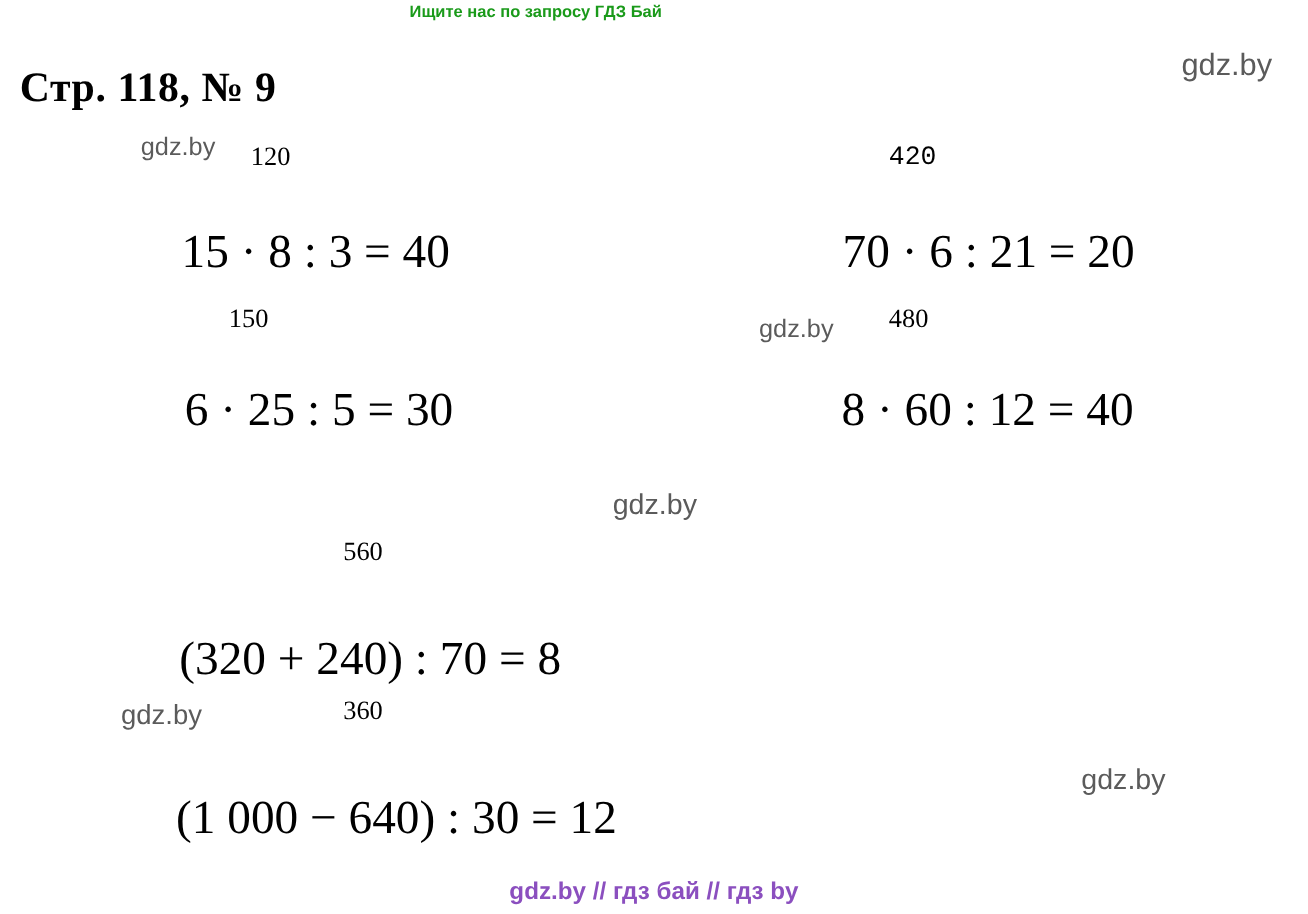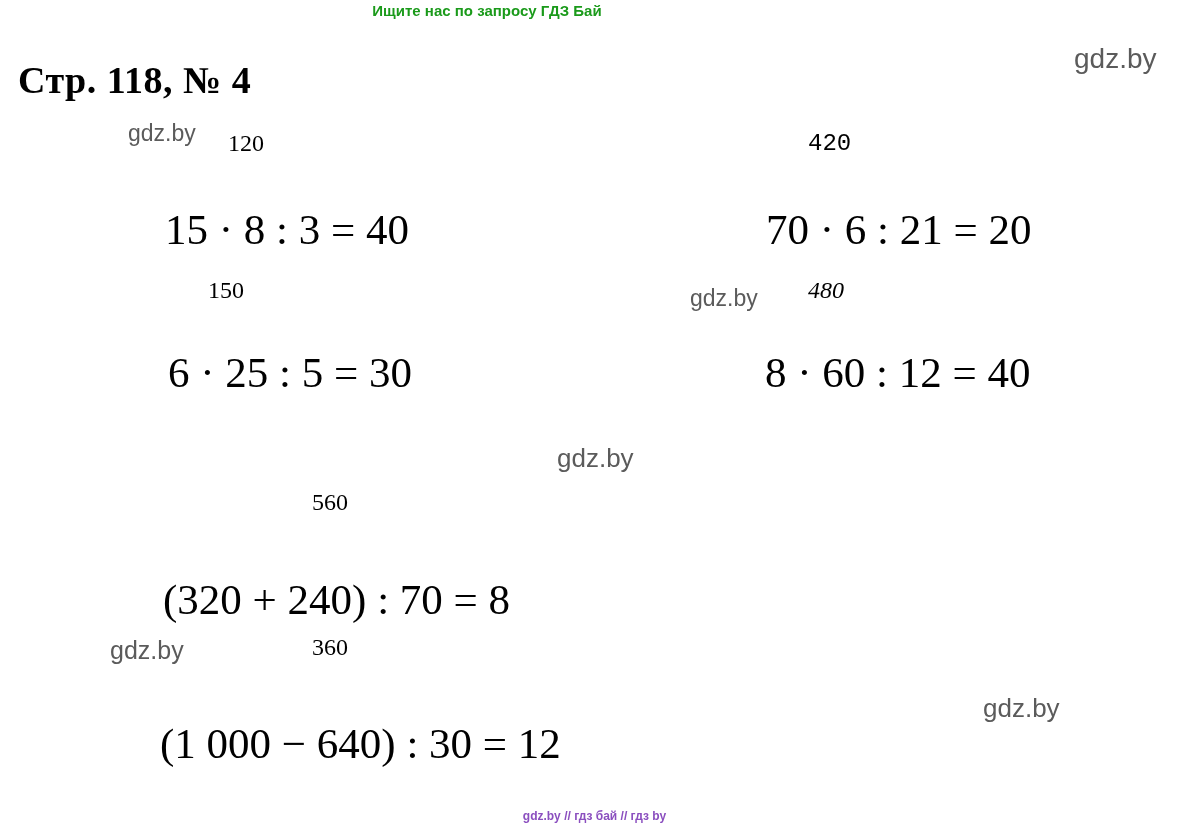--- a/index.html
+++ b/index.html
@@ -48,21 +48,21 @@
 
   
   #prod-1 { top: 130px; left: 228px; }
   #expr-1 { top: 205px; left: 165px; text-align: center; }
   #prod-2 { top: 277px; left: 208px; }
   #expr-2 { top: 348px; left: 168px; }
 
   
   #prod-3 { top: 130px; left: 808px; font-family: Liberation Mono, monospace; }
   #expr-3 { top: 205px; left: 766px; }
-  #prod-4 { top: 277px; left: 808px; font-style: italic; }
+  #prod-4 { top: 277px; left: 808px; }
   #expr-4 { top: 348px; left: 765px; }
 
   
   #prod-5 { top: 489px; left: 312px; }
   #expr-5 { top: 563px; left: 163px; margin-top: 12px; }
   #prod-6 { top: 634px; left: 312px; }
   #expr-6 { top: 707px; left: 160px; margin-top: 12px; }
 
   .wm {
     font-family: "Liberation Sans", sans-serif;
@@ -75,32 +75,32 @@
   #wm-4 { top: 443px; left: 557px; font-size: 26px; }
   #wm-5 { top: 636px; left: 110px; font-size: 25px; }
   #wm-6 { top: 693px; left: 983px; font-size: 26px; }
 
   #bottom-banner {
     bottom: 8px;
     left: 0;
     width: 1189px;
     text-align: center;
     font-family: "Liberation Sans", sans-serif;
-    font-size: 12px;
+    font-size: 22px;
     font-weight: bold;
     color: #8b4fbf;
   }
   #bottom-banner .sep { color: #8b4fbf; font-weight: bold; }
 </style>
 </head>
 <body>
 
 <div class="abs" id="top-banner">Ищите нас по запросу ГДЗ Бай</div>
 
-<div class="abs" id="page-title">Стр. 118, № 4</div>
+<div class="abs" id="page-title">Стр. 118, № 9</div>
 
 <div class="abs product" id="prod-1">120</div>
 <div class="abs expr" id="expr-1">15 · 8 : 3 = 40</div>
 <div class="abs product" id="prod-2">150</div>
 <div class="abs expr" id="expr-2">6 · 25 : 5 = 30</div>
 
 <div class="abs product" id="prod-3">420</div>
 <div class="abs expr" id="expr-3">70 · 6 : 21 = 20</div>
 <div class="abs product" id="prod-4">480</div>
 <div class="abs expr" id="expr-4">8 · 60 : 12 = 40</div>

